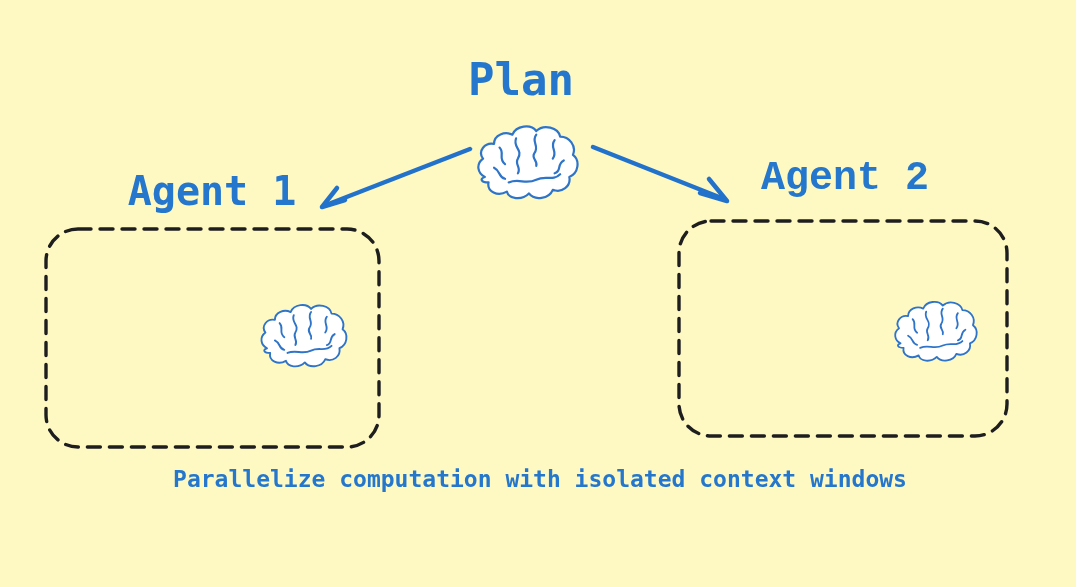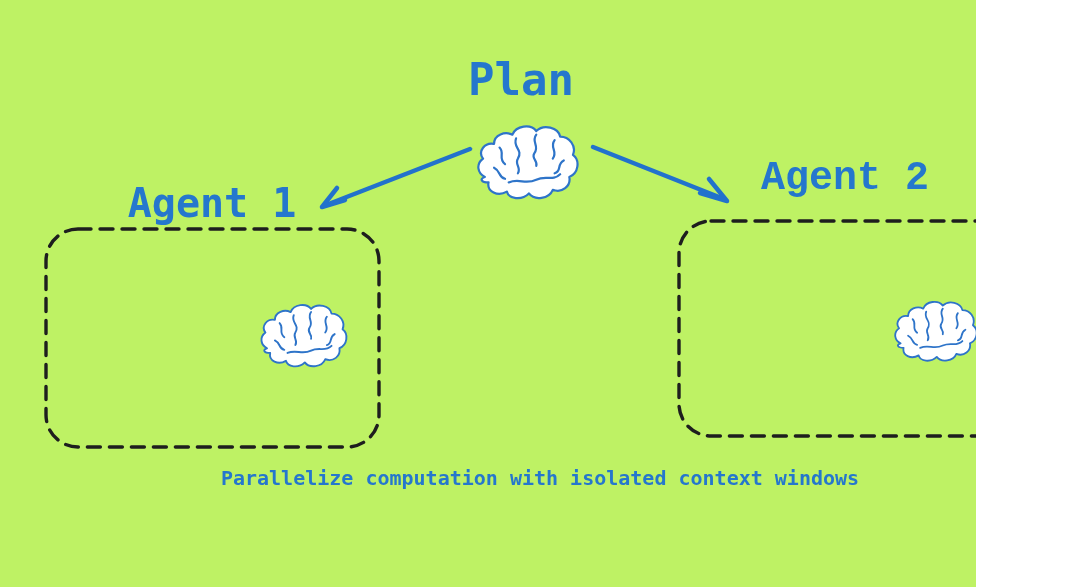--- a/index.html
+++ b/index.html
@@ -3,59 +3,58 @@
 <meta charset="utf-8">
 <style>
   html, body {
     margin: 0;
     padding: 0;
     background: #ffffff;
     font-family: "DejaVu Sans Mono", monospace;
   }
   #canvas {
     position: relative;
-    width: 976px;
+    width: 1076px;
     height: 587px;
-    background: #bef264;
+    background: #fef9c3;
     overflow: hidden;
   }
   .blue-text {
     color: #2577cd;
     font-weight: bold;
     white-space: nowrap;
   }
   #plan-title {
     position: absolute;
     left: 521px;
     top: 54px;
     transform: translateX(-50%);
     font-size: 44px;
   }
   #agent1-label {
     position: absolute;
     left: 212px;
     top: 168px;
     transform: translateX(-50%);
     font-size: 40px;
-    margin-top: 12px;
   }
   #agent2-label {
     position: absolute;
     left: 845px;
     top: 156px;
     transform: translateX(-50%);
     font-size: 40px;
     font-family: Liberation Mono, monospace;
   }
   #caption {
     position: absolute;
     left: 540px;
     top: 466px;
     transform: translateX(-50%);
-    font-size: 20px;
+    font-size: 23px;
   }
   .brain {
     position: absolute;
   }
   #planner-brain { left: 472px; top: 120px; width: 112px; height: 90px; }
   #agent1-brain  { left: 256px; top: 299px; width:  96px; height: 78px; }
   #agent2-brain  { left: 890px; top: 296px; width:  92px; height: 75px; }
   #agent1-context-window { left: 113px; top: 290px; width: 82px; height: 86px; }
   #agent2-context-window { left: 745px; top: 281px; width: 85px; height: 90px; }
   #overlay {

